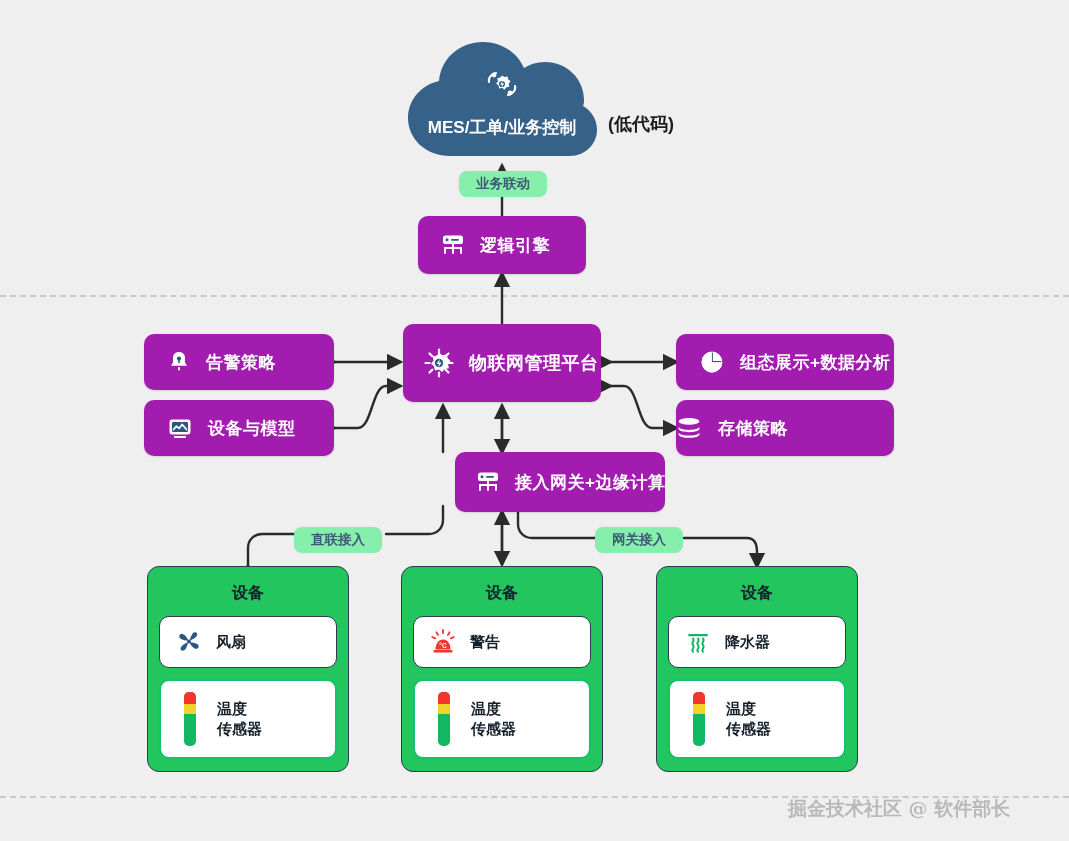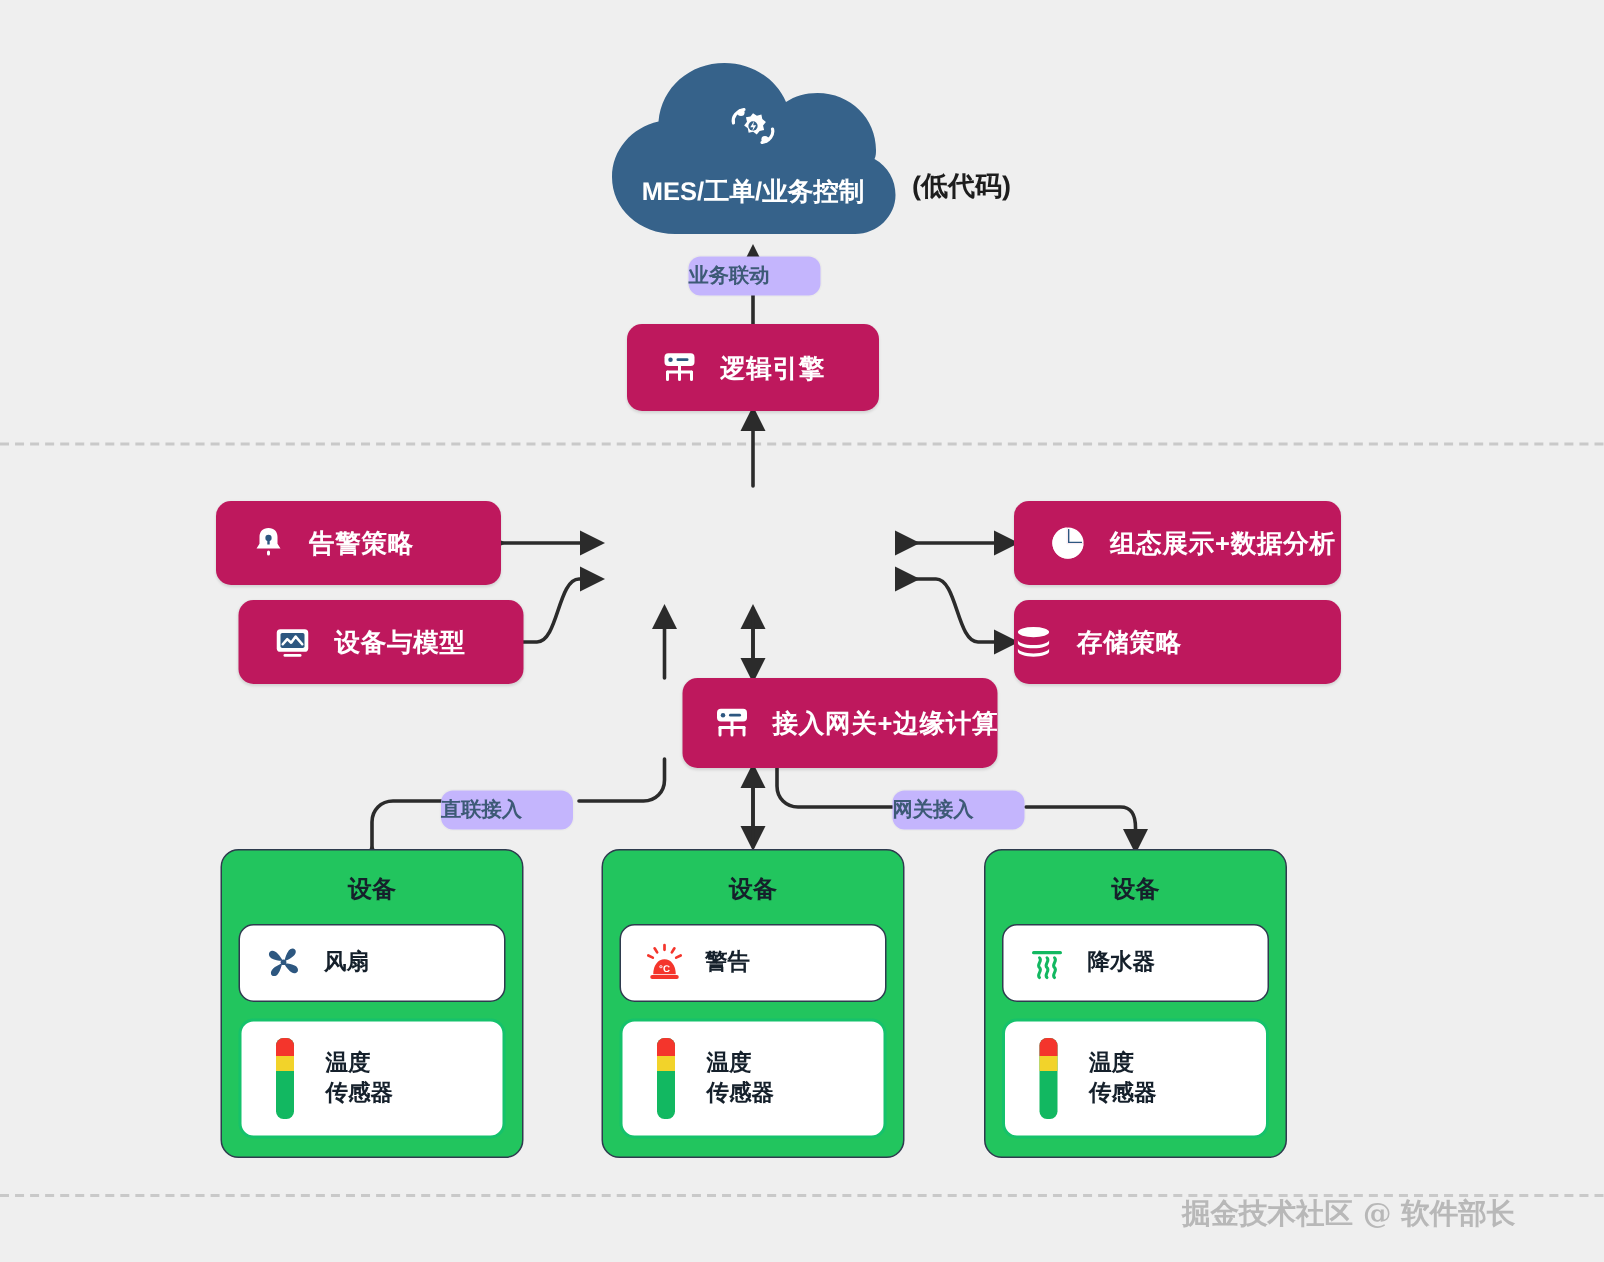--- a/index.html
+++ b/index.html
@@ -16,21 +16,21 @@
 
   
   .divider{
     position:absolute;left:0;width:1069px;height:0;
     border-top:2px dashed #c9c9c9;z-index:0;
   }
 
   
   .node{
     position:absolute;z-index:3;
-    background:#be185d;
+    background:#a21caf;
     border-radius:10px;
     display:flex;align-items:center;
     box-sizing:border-box;
     box-shadow:0 1px 2px rgba(0,0,0,.12);
   }
   .node .ico{flex:0 0 auto;display:flex;align-items:center;justify-content:center;}
   .node .lbl{
     color:#ffffff;font-weight:bold;
     font-size:17px;letter-spacing:.5px;white-space:nowrap;
   }
@@ -44,22 +44,22 @@
     color:#fff;font-weight:bold;font-size:17px;white-space:nowrap;
   }
   #lowcode{
     position:absolute;z-index:3;left:608px;top:112px;
     color:#1d1d1d;font-weight:bold;font-size:18px;white-space:nowrap;
   }
 
   
   .pill{
     position:absolute;z-index:4;
-    background:#c4b5fd;border-radius:8px;
-    display:flex;align-items:center;justify-content:flex-start;
+    background:#86efac;border-radius:8px;
+    display:flex;align-items:center;justify-content:center;
     color:#3d5a76;font-size:13.5px;font-weight:bold;white-space:nowrap;
     box-shadow:0 0 0 1px rgba(0,0,0,.02);
   }
 
   
   .device-card{
     position:absolute;z-index:3;
     background:#22c55e;
     border:1.6px solid #2e3b4e;
     border-radius:12px;
@@ -174,34 +174,48 @@
         <circle cx="7" cy="6.8" r="1.5" fill="#2d5780"></circle>
         <rect x="11" y="5.9" width="8" height="1.8" rx="0.9" fill="#2d5780"></rect>
         <path d="M13,11 v4" stroke="#fff" stroke-width="2" stroke-linecap="round"></path>
         <path d="M5,15 h16" stroke="#fff" stroke-width="2" stroke-linecap="round"></path>
         <path d="M5,15 v5 M13,15 v5 M21,15 v5" stroke="#fff" stroke-width="2" stroke-linecap="round"></path>
       </svg>
     </span>
     <span class="lbl">逻辑引擎</span>
   </div>
 
+  <div class="node" style="left:403px;top:324px;width:198px;height:78px;padding-left:20px;gap:14px;">
+    <span class="ico">
+      <svg width="32" height="32" viewBox="0 0 32 32">
+        <g stroke="#ffffff" stroke-width="2.2" stroke-linecap="round">
+          <path d="M16,2.5 v4 M16,25.5 v4 M2.5,16 h4 M25.5,16 h4"></path>
+          <path d="M6.5,6.5 l2.8,2.8 M22.7,22.7 l2.8,2.8 M25.5,6.5 l-2.8,2.8 M9.3,22.7 l-2.8,2.8"></path>
+        </g>
+        <path d="M16,6 l3.6,2.2 4.1,-1 0.9,4.1 3,2.6 -2.6,3.2 0.9,4.1 -4.1,0.9 -2.6,3 -3.2,-2.6 -4.1,0.9 -0.9,-4.1 -3,-2.6 2.6,-3.2 -0.9,-4.1 4.1,-0.9 Z" fill="#ffffff"></path>
+        <circle cx="16" cy="16" r="4.2" fill="#2d5780"></circle>
+        <path d="M17,11.8 l-3.4,5.3 h2.5 l-1.1,3.8 3.6,-5.4 h-2.5 z" fill="#ffffff"></path>
+      </svg>
+    </span>
+    <span class="lbl" style="font-size:18px;">物联网管理平台</span>
+  </div>
 
   <div class="node" style="left:144px;top:334px;width:190px;height:56px;padding-left:24px;gap:16px;">
     <span class="ico">
       <svg width="22" height="24" viewBox="0 0 22 24">
         <path d="M11,2 c-3.9,0 -6,2.5 -6,6 v4.5 l-2,3.2 h16 l-2,-3.2 V8 c0,-3.5 -2.1,-6 -6,-6 z" fill="#ffffff"></path>
         <rect x="10" y="17" width="2" height="3.4" rx="1" fill="#ffffff"></rect>
         <circle cx="11" cy="8.6" r="2.1" fill="#2d5780"></circle>
         <rect x="10.2" y="9.6" width="1.6" height="3.4" fill="#2d5780"></rect>
       </svg>
     </span>
     <span class="lbl">告警策略</span>
   </div>
 
-  <div class="node" style="left:144px;top:400px;width:190px;height:56px;padding-left:24px;gap:16px;margin-left:15px;">
+  <div class="node" style="left:144px;top:400px;width:190px;height:56px;padding-left:24px;gap:16px;">
     <span class="ico">
       <svg width="24" height="22" viewBox="0 0 24 22">
         <rect x="1.5" y="2.5" width="21" height="15" rx="2.4" fill="#ffffff"></rect>
         <rect x="4" y="5" width="16" height="10" rx="1.2" fill="#2d5780"></rect>
         <path d="M5.5,12.5 l3,-3.4 2.6,2.4 3,-4.1 4.4,5.1" stroke="#ffffff" stroke-width="1.7" fill="none" stroke-linecap="round" stroke-linejoin="round"></path>
         <rect x="6" y="19" width="12" height="1.9" rx="0.9" fill="#ffffff"></rect>
       </svg>
     </span>
     <span class="lbl">设备与模型</span>
   </div>

